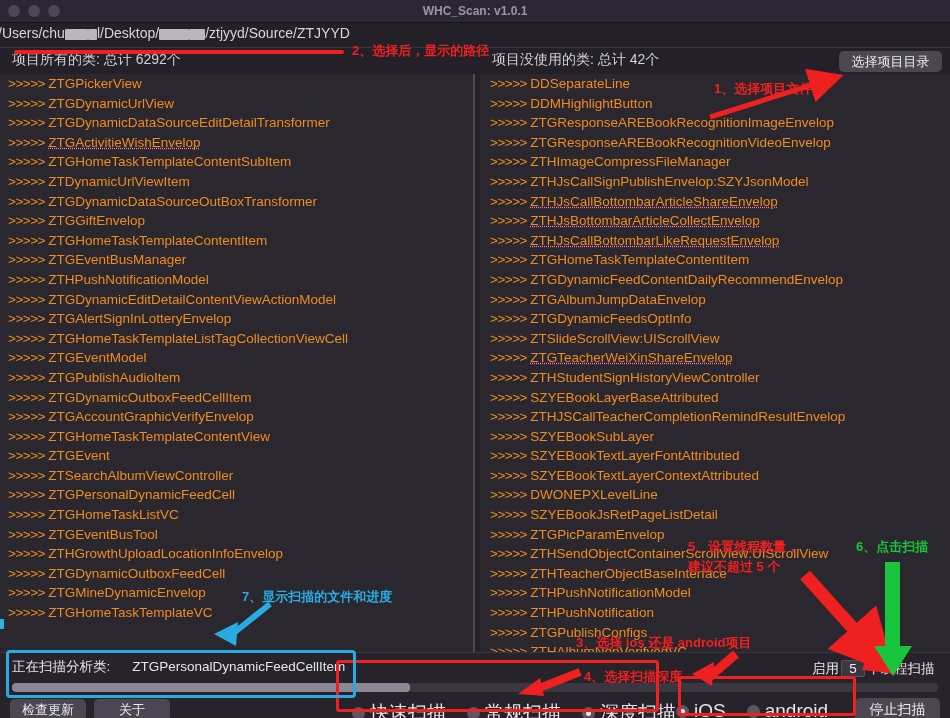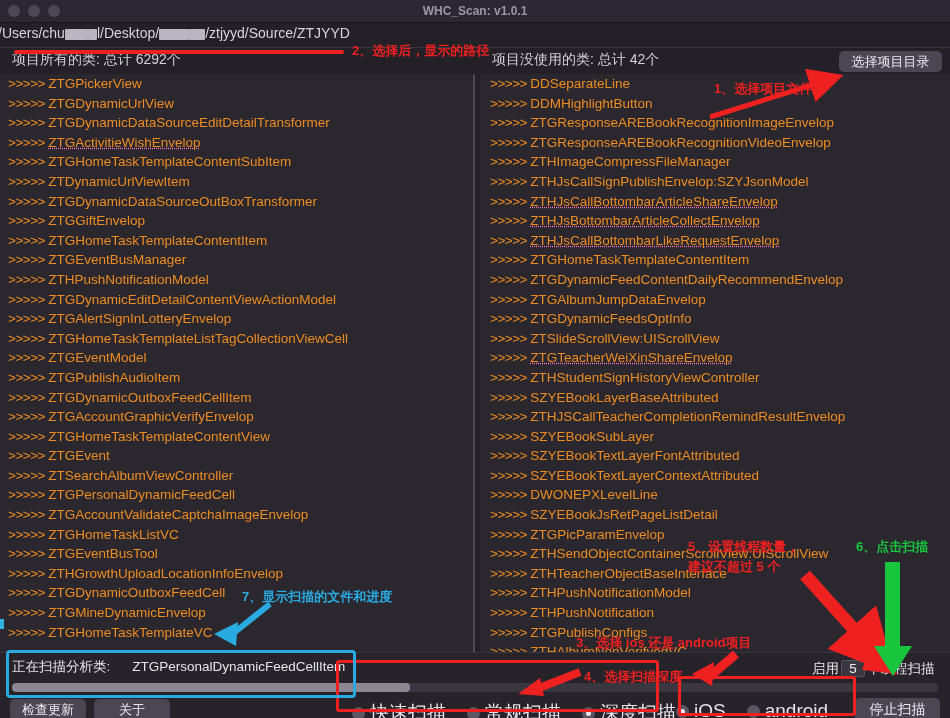--- a/index.html
+++ b/index.html
@@ -180,21 +180,20 @@
       <div class="row"><span class="arrows">&gt;&gt;&gt;&gt;&gt; </span><span class="name">ZTGAlertSignInLotteryEnvelop</span></div>
       <div class="row"><span class="arrows">&gt;&gt;&gt;&gt;&gt; </span><span class="name">ZTGHomeTaskTemplateListTagCollectionViewCell</span></div>
       <div class="row"><span class="arrows">&gt;&gt;&gt;&gt;&gt; </span><span class="name">ZTGEventModel</span></div>
       <div class="row"><span class="arrows">&gt;&gt;&gt;&gt;&gt; </span><span class="name">ZTGPublishAudioItem</span></div>
       <div class="row"><span class="arrows">&gt;&gt;&gt;&gt;&gt; </span><span class="name">ZTGDynamicOutboxFeedCellItem</span></div>
       <div class="row"><span class="arrows">&gt;&gt;&gt;&gt;&gt; </span><span class="name">ZTGAccountGraphicVerifyEnvelop</span></div>
       <div class="row"><span class="arrows">&gt;&gt;&gt;&gt;&gt; </span><span class="name">ZTGHomeTaskTemplateContentView</span></div>
       <div class="row"><span class="arrows">&gt;&gt;&gt;&gt;&gt; </span><span class="name">ZTGEvent</span></div>
       <div class="row"><span class="arrows">&gt;&gt;&gt;&gt;&gt; </span><span class="name">ZTSearchAlbumViewController</span></div>
       <div class="row"><span class="arrows">&gt;&gt;&gt;&gt;&gt; </span><span class="name">ZTGPersonalDynamicFeedCell</span></div>
-      <div class="row"><span class="arrows">&gt;&gt;&gt;&gt;&gt; </span><span class="name">ZTGAccountValidateCaptchaImageEnvelop</span></div>
       <div class="row"><span class="arrows">&gt;&gt;&gt;&gt;&gt; </span><span class="name">ZTGHomeTaskListVC</span></div>
       <div class="row"><span class="arrows">&gt;&gt;&gt;&gt;&gt; </span><span class="name">ZTGEventBusTool</span></div>
       <div class="row"><span class="arrows">&gt;&gt;&gt;&gt;&gt; </span><span class="name">ZTHGrowthUploadLocationInfoEnvelop</span></div>
       <div class="row"><span class="arrows">&gt;&gt;&gt;&gt;&gt; </span><span class="name">ZTGDynamicOutboxFeedCell</span></div>
       <div class="row"><span class="arrows">&gt;&gt;&gt;&gt;&gt; </span><span class="name">ZTGMineDynamicEnvelop</span></div>
       <div class="row"><span class="arrows">&gt;&gt;&gt;&gt;&gt; </span><span class="name">ZTGHomeTaskTemplateVC</span></div>
       <div class="scroll-tick" style="top: 545px;"></div>
     </div>
   <div class="divider"></div>
   <div class="listpane right-pane" id="rightPane">

